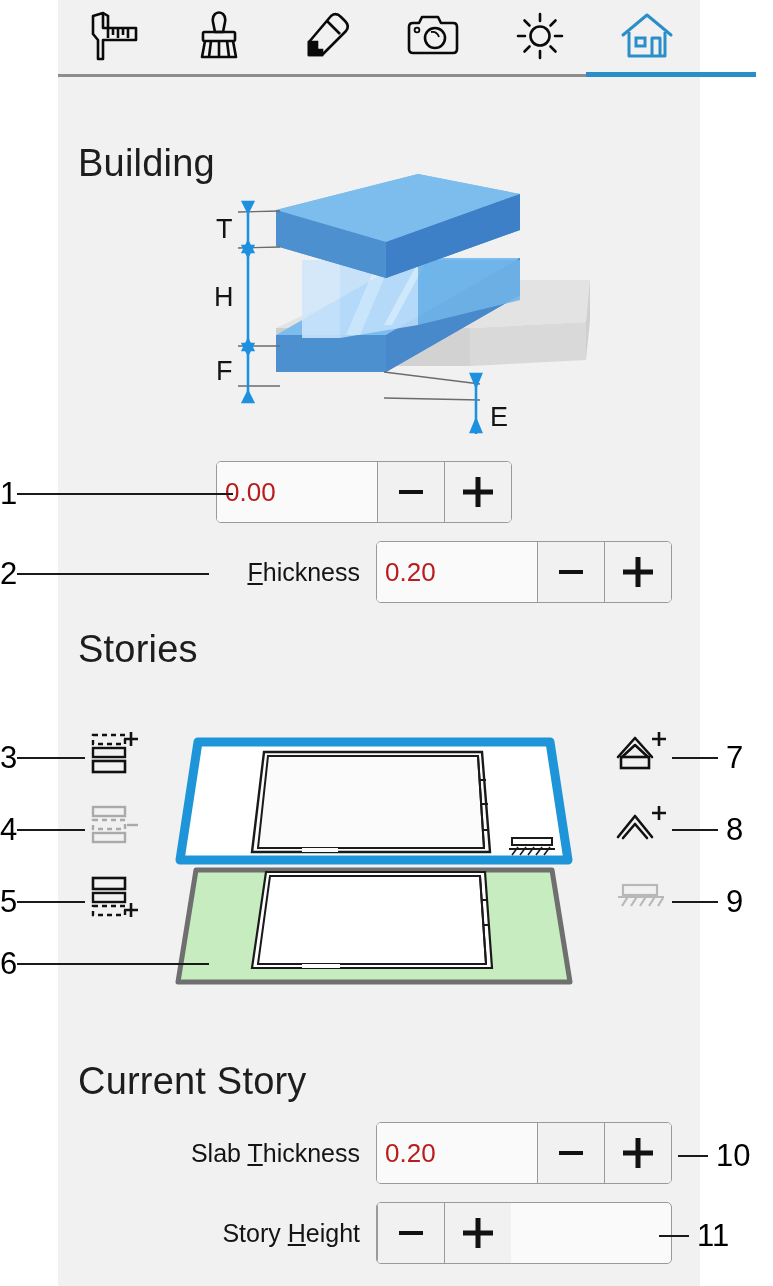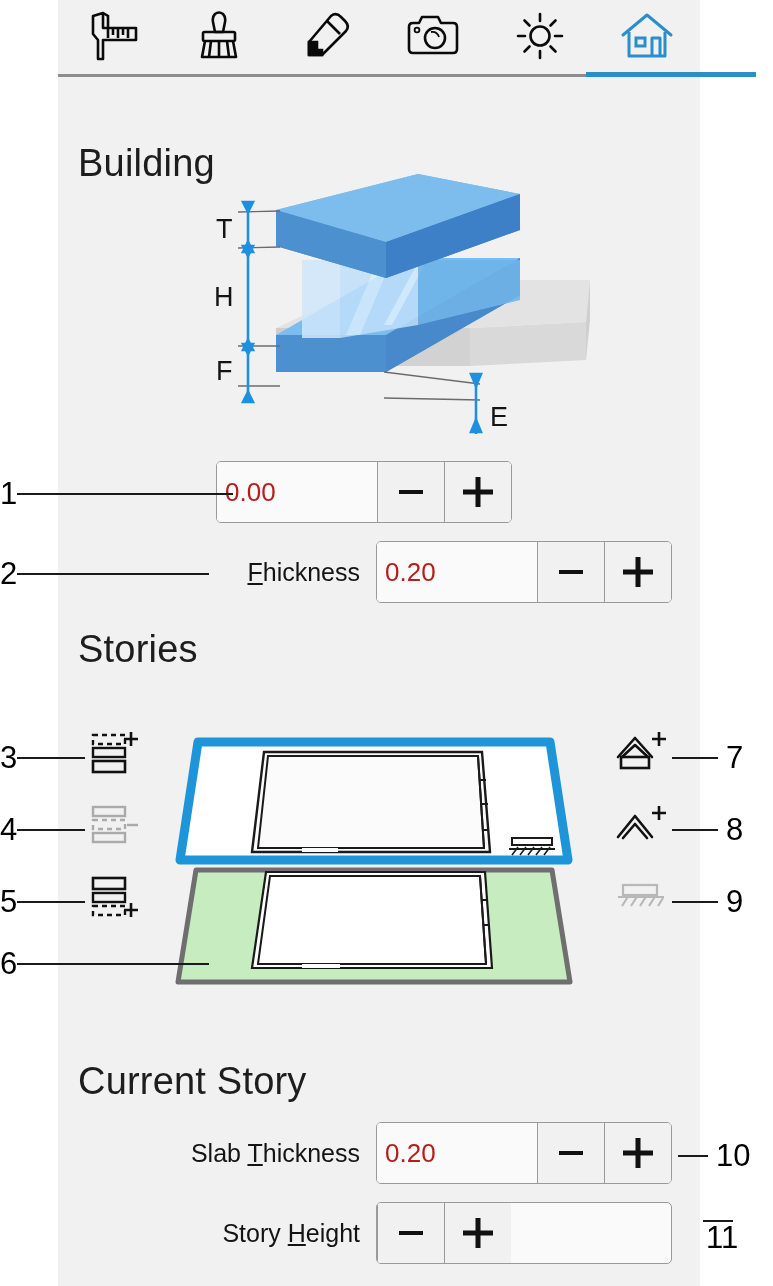--- a/index.html
+++ b/index.html
@@ -516,16 +516,16 @@
   <span class="callout-num" style="padding-left:8px;">8</span>
 </div>
 <div class="callout" style="left:672px; top:886px;">
   <span class="callout-line" style="width:46px;"></span>
   <span class="callout-num" style="padding-left:8px;">9</span>
 </div>
 <div class="callout" style="left:678px; top:1140px;">
   <span class="callout-line" style="width:30px;"></span>
   <span class="callout-num" style="padding-left:8px;">10</span>
 </div>
-<div class="callout" style="left:698px; top:1220px;flex-direction:column;">
+<div class="callout" style="left:659px; top:1220px;">
   <span class="callout-line" style="width:30px;"></span>
   <span class="callout-num" style="padding-left:8px;">11</span>
 </div>
 
 </body></html>

